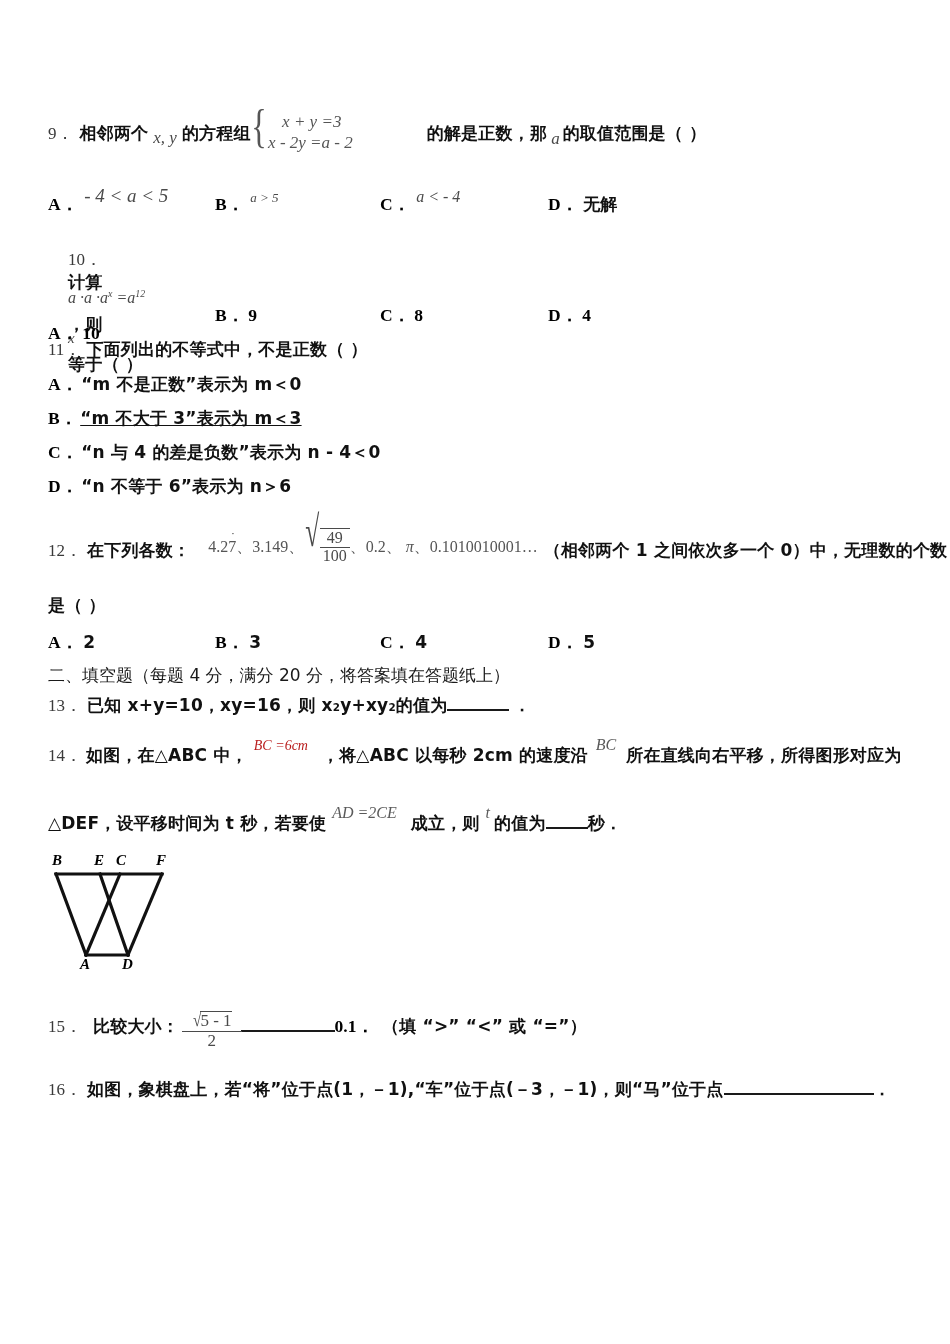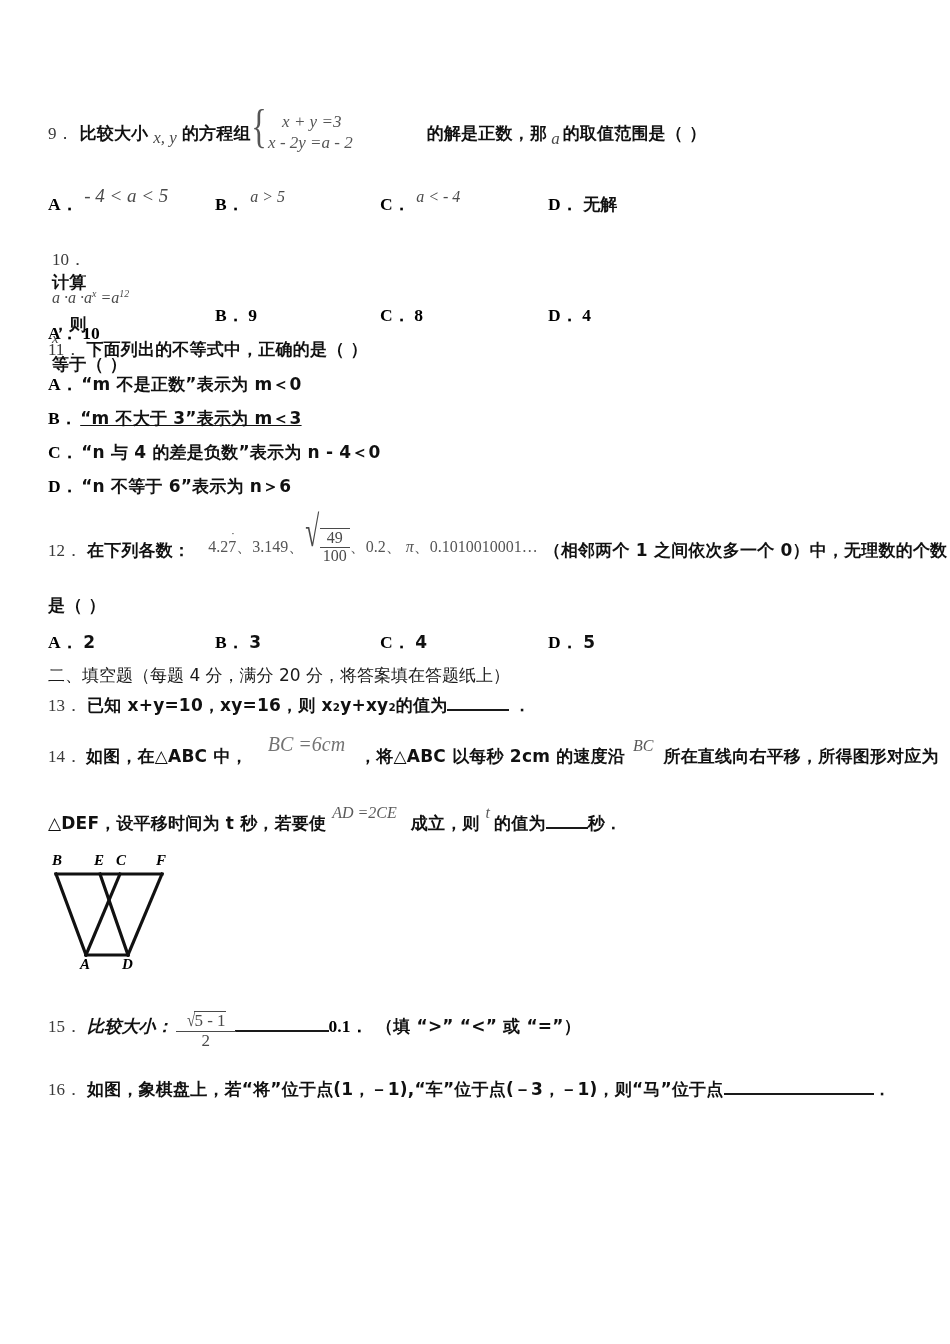--- a/index.html
+++ b/index.html
@@ -173,21 +173,21 @@
     color: #000;
   }
 </style>
 </head>
 <body>
 
 <div class="page">
 
   <div class="blk row" style="left:48px; top:122px;">
     <span class="qnum">9．</span>
-    <span class="cn" style="margin-left:6px;">比较大小</span>
+    <span class="cn" style="margin-left:6px;">相邻两个</span>
     <span class="math" style="margin-left:5px; position:relative; top:4px;">x, y</span>
     <span class="cn" style="margin-left:5px;">的方程组</span>
     <span style="display:inline-block; width:176px;"></span>
     <span class="cn">的解是正数，那</span>
     <span class="math" style="margin-left:4px; position:relative; top:5px;">a</span>
     <span class="cn" style="margin-left:3px;">的取值范围是（    ）</span>
   </div>
 
   <div class="sys" style="left:248px; top:104px; height:56px;">
     <div class="sys-brace">{</div>
@@ -196,34 +196,34 @@
       <div>x - 2y =a - 2</div>
     </div>
   </div>
 
   <div class="blk" style="left:48px; top:192px;">
     <span class="opt-letter">A．</span>
     <span class="math" style="position:relative; top:-8px; left:2px; font-size:19px;">- 4 &lt; a &lt; 5</span>
   </div>
   <div class="blk" style="left:215px; top:192px;">
     <span class="opt-letter">B．</span>
-    <span class="math" style="position:relative; top:-8px; left:2px; font-size:16px;">a &gt; 5</span>
+    <span class="math" style="position:relative; top:-8px; left:2px; font-size:13px;">a &gt; 5</span>
   </div>
   <div class="blk" style="left:380px; top:192px;">
     <span class="opt-letter">C．</span>
     <span class="math" style="position:relative; top:-8px; left:2px; font-size:16px;">a &lt; - 4</span>
   </div>
   <div class="blk row" style="left:548px; top:192px;">
     <span class="opt-letter">D．</span>
     <span class="cn" style="margin-left:5px;">无解</span>
   </div>
 
   <div class="blk row" style="left:48px; top:248px;flex-direction:column;">
     <span class="qnum">10．</span>
-    <span class="cn" style="margin-left:4px;">计算</span>
+    <span class="cn" style="margin-left:20px;">计算</span>
     <span class="math" style="position:relative; top:-6px; margin-left:2px; font-size:16px;"><span>a ·a ·a</span><span class="sup">x</span><span> =a</span><span class="sup">12</span></span>
     <span class="cn" style="margin-left:4px;">，则</span>
     <span class="math" style="position:relative; top:-6px; margin-left:1px; font-size:15px;">x</span>
     <span class="cn" style="margin-left:1px;">等于（  ）</span>
   </div>
 
   <div class="blk row" style="left:48px; top:303px;">
     <span class="opt-letter">A．</span>
     <span class="bolden" style="margin-left:4px;margin-top:20px;">10</span>
   </div>
@@ -235,21 +235,21 @@
     <span class="opt-letter">C．</span>
     <span class="bolden" style="margin-left:4px;">8</span>
   </div>
   <div class="blk row" style="left:548px; top:303px;">
     <span class="opt-letter">D．</span>
     <span class="bolden" style="margin-left:4px;">4</span>
   </div>
 
   <div class="blk row" style="left:48px; top:338px;">
     <span class="qnum">11．</span>
-    <span class="cn" style="margin-left:5px;">下面列出的不等式中，正确的是（     ）</span>
+    <span class="cn" style="margin-left:5px;">下面列出的不等式中，不是正数（     ）</span>
   </div>
   <div class="blk row" style="left:48px; top:372px;">
     <span class="opt-letter">A．</span>
     <span class="cn" style="margin-left:3px;">“m 不是正数”表示为 m＜0</span>
   </div>
   <div class="blk row" style="left:48px; top:406px;">
     <span class="opt-letter">B．</span>
     <span class="cn" style="margin-left:3px;text-decoration:underline;">“m 不大于 3”表示为 m＜3</span>
   </div>
   <div class="blk row" style="left:48px; top:440px;">
@@ -313,21 +313,21 @@
     <span class="cn">y+xy</span>
     <span class="cn sup-n">2</span>
     <span class="cn">的值为</span>
     <span class="ul" style="width:62px;"></span>
     <span class="cn" style="margin-left:4px;">．</span>
   </div>
 
   <div class="blk row" style="left:48px; top:744px;">
     <span class="qnum">14．</span>
     <span class="cn" style="margin-left:4px;">如图，在△ABC 中，</span>
-    <span class="math" style="position:relative; top:-11px; margin-left:20px; font-size:20px; color:#737373;">BC =6cm</span>
+    <span class="math" style="position:relative; top:-11px; margin-left:6px; font-size:14px; color:#b91c1c;">BC =6cm</span>
     <span class="cn" style="margin-left:14px;">，将△ABC 以每秒 2cm 的速度沿</span>
     <span class="math" style="position:relative; top:-11px; margin-left:8px; font-size:16px; color:#5a5a5a;">BC</span>
     <span class="cn" style="margin-left:10px;">所在直线向右平移，所得图形对应为</span>
   </div>
   <div class="blk row" style="left:48px; top:812px;">
     <span class="cn">△DEF，设平移时间为 t 秒，若要使</span>
     <span class="math" style="position:relative; top:-11px; margin-left:6px; font-size:16px; color:#5a5a5a;">AD =2CE</span>
     <span class="cn" style="margin-left:14px;">成立，则</span>
     <span class="math" style="position:relative; top:-11px; margin-left:6px; font-size:16px; color:#5a5a5a;">t</span>
     <span class="cn" style="margin-left:4px;">的值为</span>
@@ -351,21 +351,21 @@
     <span class="fig-label" style="left:4px; top:0px;">B</span>
     <span class="fig-label" style="left:46px; top:0px;">E</span>
     <span class="fig-label" style="left:68px; top:0px;">C</span>
     <span class="fig-label" style="left:108px; top:0px;">F</span>
     <span class="fig-label" style="left:32px; top:104px;">A</span>
     <span class="fig-label" style="left:74px; top:104px;">D</span>
   </div>
 
   <div class="blk row" style="left:48px; top:1014px;">
     <span class="qnum">15．</span>
-    <span class="cn" style="margin-left:5px;font-style:italic;">比较大小：</span>
+    <span class="cn" style="margin-left:11px;">比较大小：</span>
     <span class="frac15" style="position:relative; top:-6px; margin-left:8px;">
       <span class="num15"><span class="rad-small">√</span><span class="rad-bar">5 - 1</span></span>
       <span class="den15">2</span>
     </span>
     <span class="ul" style="width:94px; margin-left:4px;"></span>
     <span class="bolden">0.1．</span>
     <span class="cn" style="margin-left:8px;">（填 “&gt;” “&lt;” 或 “=”）</span>
   </div>
 
   <div class="blk row" style="left:48px; top:1078px;">

